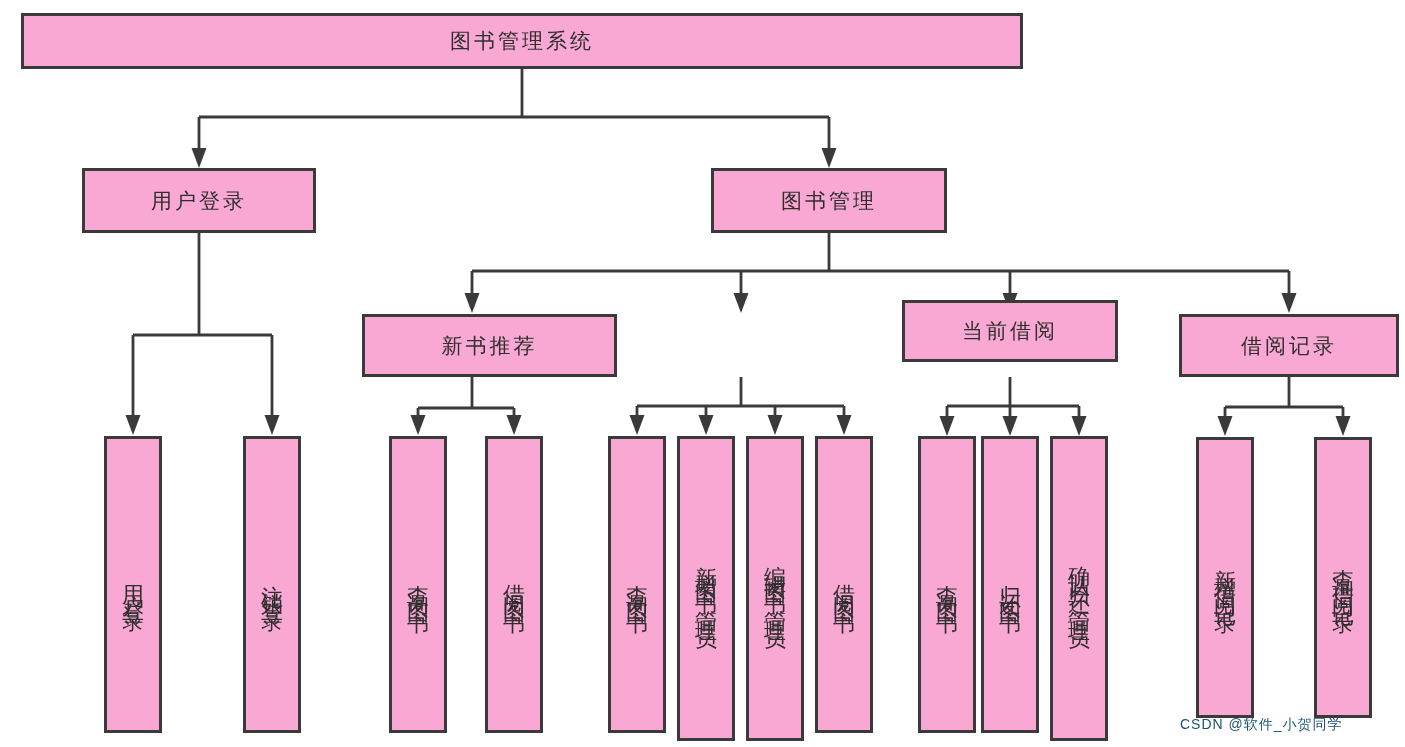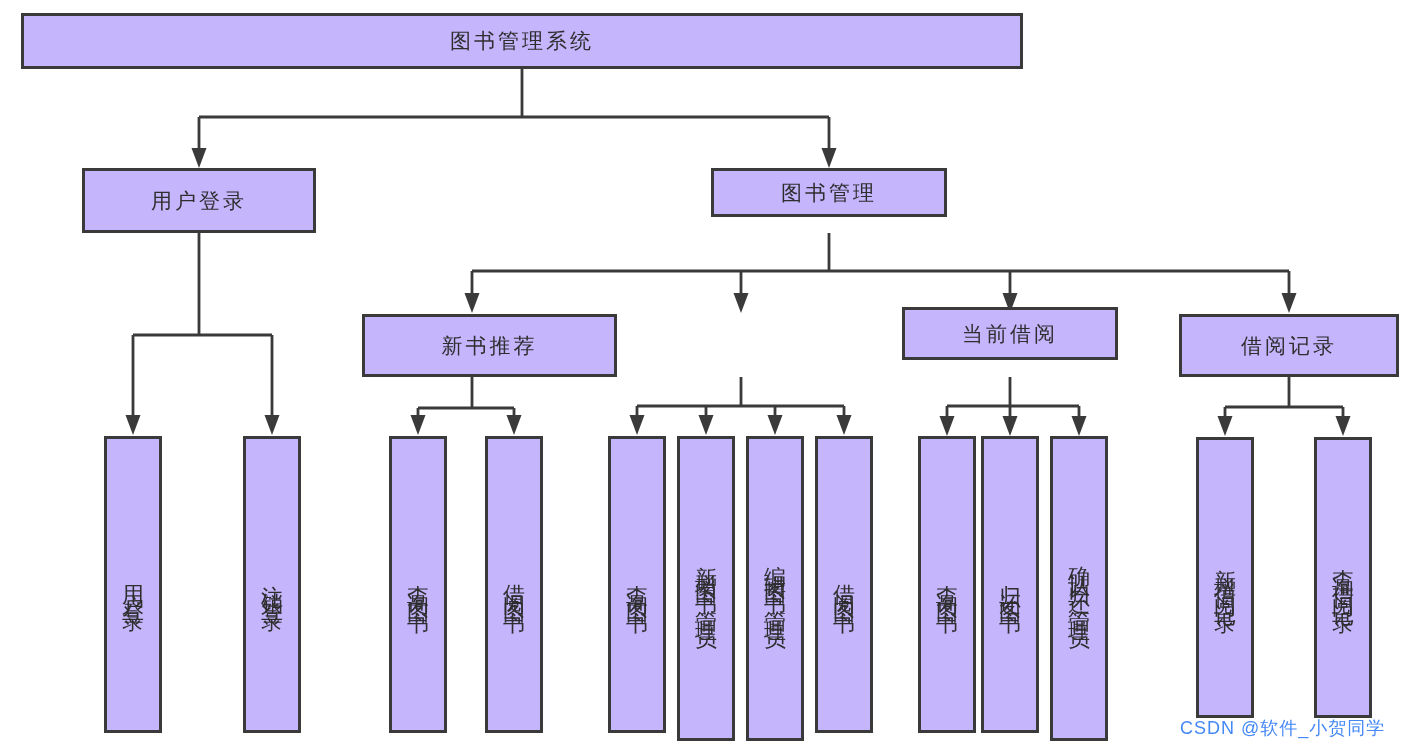--- a/index.html
+++ b/index.html
@@ -13,21 +13,21 @@
   }
   .wires {
     position: absolute;
     left: 0; top: 0;
     width: 1405px; height: 747px;
     z-index: 1;
   }
   .box {
     position: absolute;
     box-sizing: border-box;
-    background: #c4b5fd;
+    background: #f9a8d4;
     border: 3px solid #3a3a3a;
     color: #2e2e2e;
     display: flex;
     align-items: center;
     justify-content: center;
     z-index: 2;
     font-size: 21px;
     letter-spacing: 3px;
     line-height: 1.2;
     white-space: nowrap;
@@ -38,23 +38,23 @@
     font-size: 22px;
     letter-spacing: 9px;
     line-height: 1.1;
     white-space: normal;
   }
   .watermark {
     position: absolute;
     left: 1180px;
     top: 716px;
     z-index: 5;
-    font-size: 18px;
+    font-size: 14px;
     letter-spacing: 1px;
-    color: #3b82f6;
+    color: #0c4a6e;
     opacity: 0.95;
     white-space: nowrap;
   }
 </style>
 </head>
 <body>
 
 <div class="canvas">
 
   <svg class="wires" viewBox="0 0 1405 747" xmlns="http://www.w3.org/2000/svg">
@@ -86,24 +86,24 @@
       <polygon points="1002.5,416 1017.5,416 1010,436"></polygon>
       <polygon points="1071.5,416 1086.5,416 1079,436"></polygon>
       <polygon points="1217.5,416 1232.5,416 1225,436"></polygon>
       <polygon points="1335.5,416 1350.5,416 1343,436"></polygon>
     </g>
   </svg>
 
   <div class="box" style="left:21px; top:13px; width:1002px; height:56px;">图书管理系统</div>
 
   <div class="box" style="left:82px; top:168px; width:234px; height:65px;">用户登录</div>
-  <div class="box" style="left:711px; top:168px; width:236px; height:49px;">图书管理</div>
+  <div class="box" style="left:711px; top:168px; width:236px; height:65px;">图书管理</div>
 
   <div class="box" style="left:362px; top:314px; width:255px; height:63px;">新书推荐</div>
-  <div class="box" style="left:902px; top:307px; width:216px; height:53px;">当前借阅</div>
+  <div class="box" style="left:902px; top:300px; width:216px; height:62px;">当前借阅</div>
   <div class="box" style="left:1179px; top:314px; width:220px; height:63px;">借阅记录</div>
 
   <div class="box vbox" style="left:104px; top:436px; width:58px; height:297px;">用户登录</div>
   <div class="box vbox" style="left:243px; top:436px; width:58px; height:297px;">注销登录</div>
 
   <div class="box vbox" style="left:389px; top:436px; width:58px; height:297px;">查询图书</div>
   <div class="box vbox" style="left:485px; top:436px; width:58px; height:297px;">借阅图书</div>
 
   <div class="box vbox" style="left:608px; top:436px; width:58px; height:297px;">查询图书</div>
   <div class="box vbox" style="left:677px; top:436px; width:58px; height:305px;">新增图书（管理员）</div>

